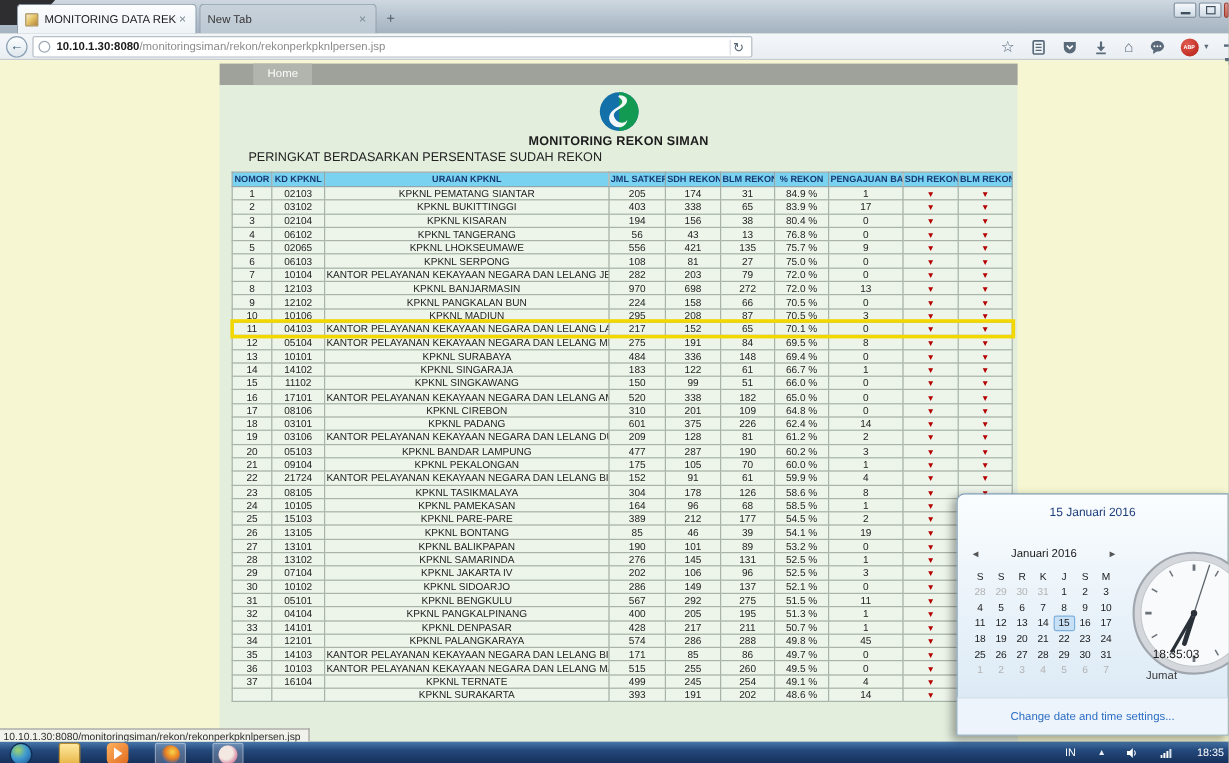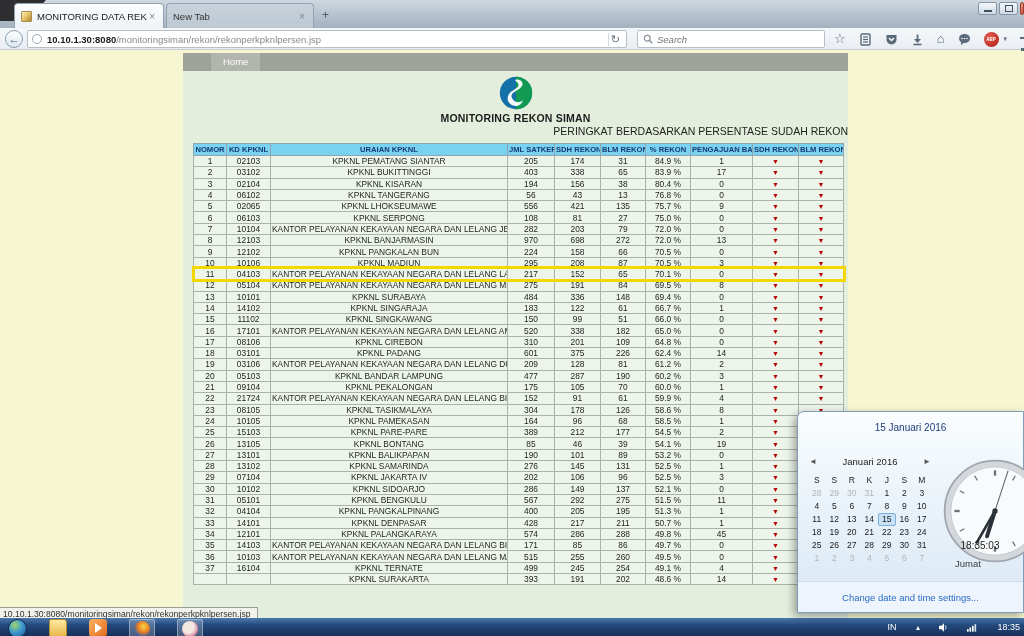--- a/index.html
+++ b/index.html
@@ -54,21 +54,21 @@
     box-shadow:0 3px 0 -1px #5a6a7a, 0 7px 0 -1px #5a6a7a; }
 
   
   .viewport { position:absolute; top:51px; left:0; width:1024px; height:567px; background:#f6f7d2; overflow:hidden; }
   .site-menubar { position:absolute; left:183px; top:2px; width:665px; height:18px; background:#9fa19b; }
   .home-item { position:absolute; left:28px; top:0; height:18px; padding:0 12px; background:#b2b4ae;
     color:#fdfdfb; font-size:9.5px; line-height:18px; cursor:pointer; }
   .site-content { position:absolute; left:183px; top:20px; width:665px; height:547px; background:#e3eedd; }
   .logo { display:block; margin:5px auto 2px auto; width:34px; height:34px; }
   .page-title { text-align:center; font-size:10.5px; font-weight:bold; color:#1c1c1c; letter-spacing:0.2px; }
-  .page-subtitle { text-align:right; font-size:10.5px; color:#222; margin-top:1px; }
+  .page-subtitle { text-align:left; font-size:10.5px; color:#222; margin-top:1px;padding-left:24px; }
 
   table.rekon { border-collapse:collapse; margin:6px 0 0 10px; width:650px; table-layout:fixed; }
   table.rekon th { background:#79d3f0; color:#173a75; font-size:7.6px; font-weight:bold; border:1px solid #8fa6ad;
     height:12px; padding:0 1px; overflow:hidden; white-space:nowrap; }
   table.rekon td { background:#edf5ea; color:#1e1e1e; font-size:8.4px; text-align:center; border:1px solid #a9b3a9;
     height:11.3px; padding:0 1px; overflow:hidden; white-space:nowrap; }
   table.rekon col.c0{width:33px} table.rekon col.c1{width:44px} table.rekon col.c2{width:237px}
   table.rekon col.c3{width:47px} table.rekon col.c4{width:46px} table.rekon col.c5{width:45px}
   table.rekon col.c6{width:45px} table.rekon col.c7{width:62px} table.rekon col.c8{width:46px}
   table.rekon col.c9{width:45px}
@@ -149,27 +149,20 @@
       </div>
     <div class="win-btn btn-close-edge"></div>
   </div>
 
   <div class="navbar">
     <div class="back-btn">←</div>
     <div class="urlbar">
       <span class="globe-icon"></span>
       <span class="url-text"><span class="url-host">10.10.1.30:8080</span><span class="url-path">/monitoringsiman/rekon/rekonperkpknlpersen.jsp</span></span>
       <span class="reload-btn">↻</span>
-    </div>
-    <div class="searchbar">
-      <svg class="svg-ic" viewBox="0 0 13 13" style="width:10px;height:10px;margin-right:4px;">
-          <circle cx="5.5" cy="5.5" r="3.8" fill="none" stroke="#7a8694" stroke-width="1.4"></circle>
-          <line x1="8.5" y1="8.5" x2="12" y2="12" stroke="#7a8694" stroke-width="1.6"></line>
-        </svg>
-      <input type="text" placeholder="Search" style="">
     </div>
     <div class="nav-icons">
       <span class="nav-ic">☆</span>
       <svg class="svg-ic" viewBox="0 0 13 13">
           <rect x="2" y="1" width="9" height="11" rx="1" fill="none" stroke="#5a6a7a" stroke-width="1.4"></rect>
           <line x1="4" y1="4" x2="9" y2="4" stroke="#5a6a7a" stroke-width="1.2"></line>
           <line x1="4" y1="6.5" x2="9" y2="6.5" stroke="#5a6a7a" stroke-width="1.2"></line>
           <line x1="4" y1="9" x2="9" y2="9" stroke="#5a6a7a" stroke-width="1.2"></line>
         </svg>
       <svg class="svg-ic" viewBox="0 0 13 13">

